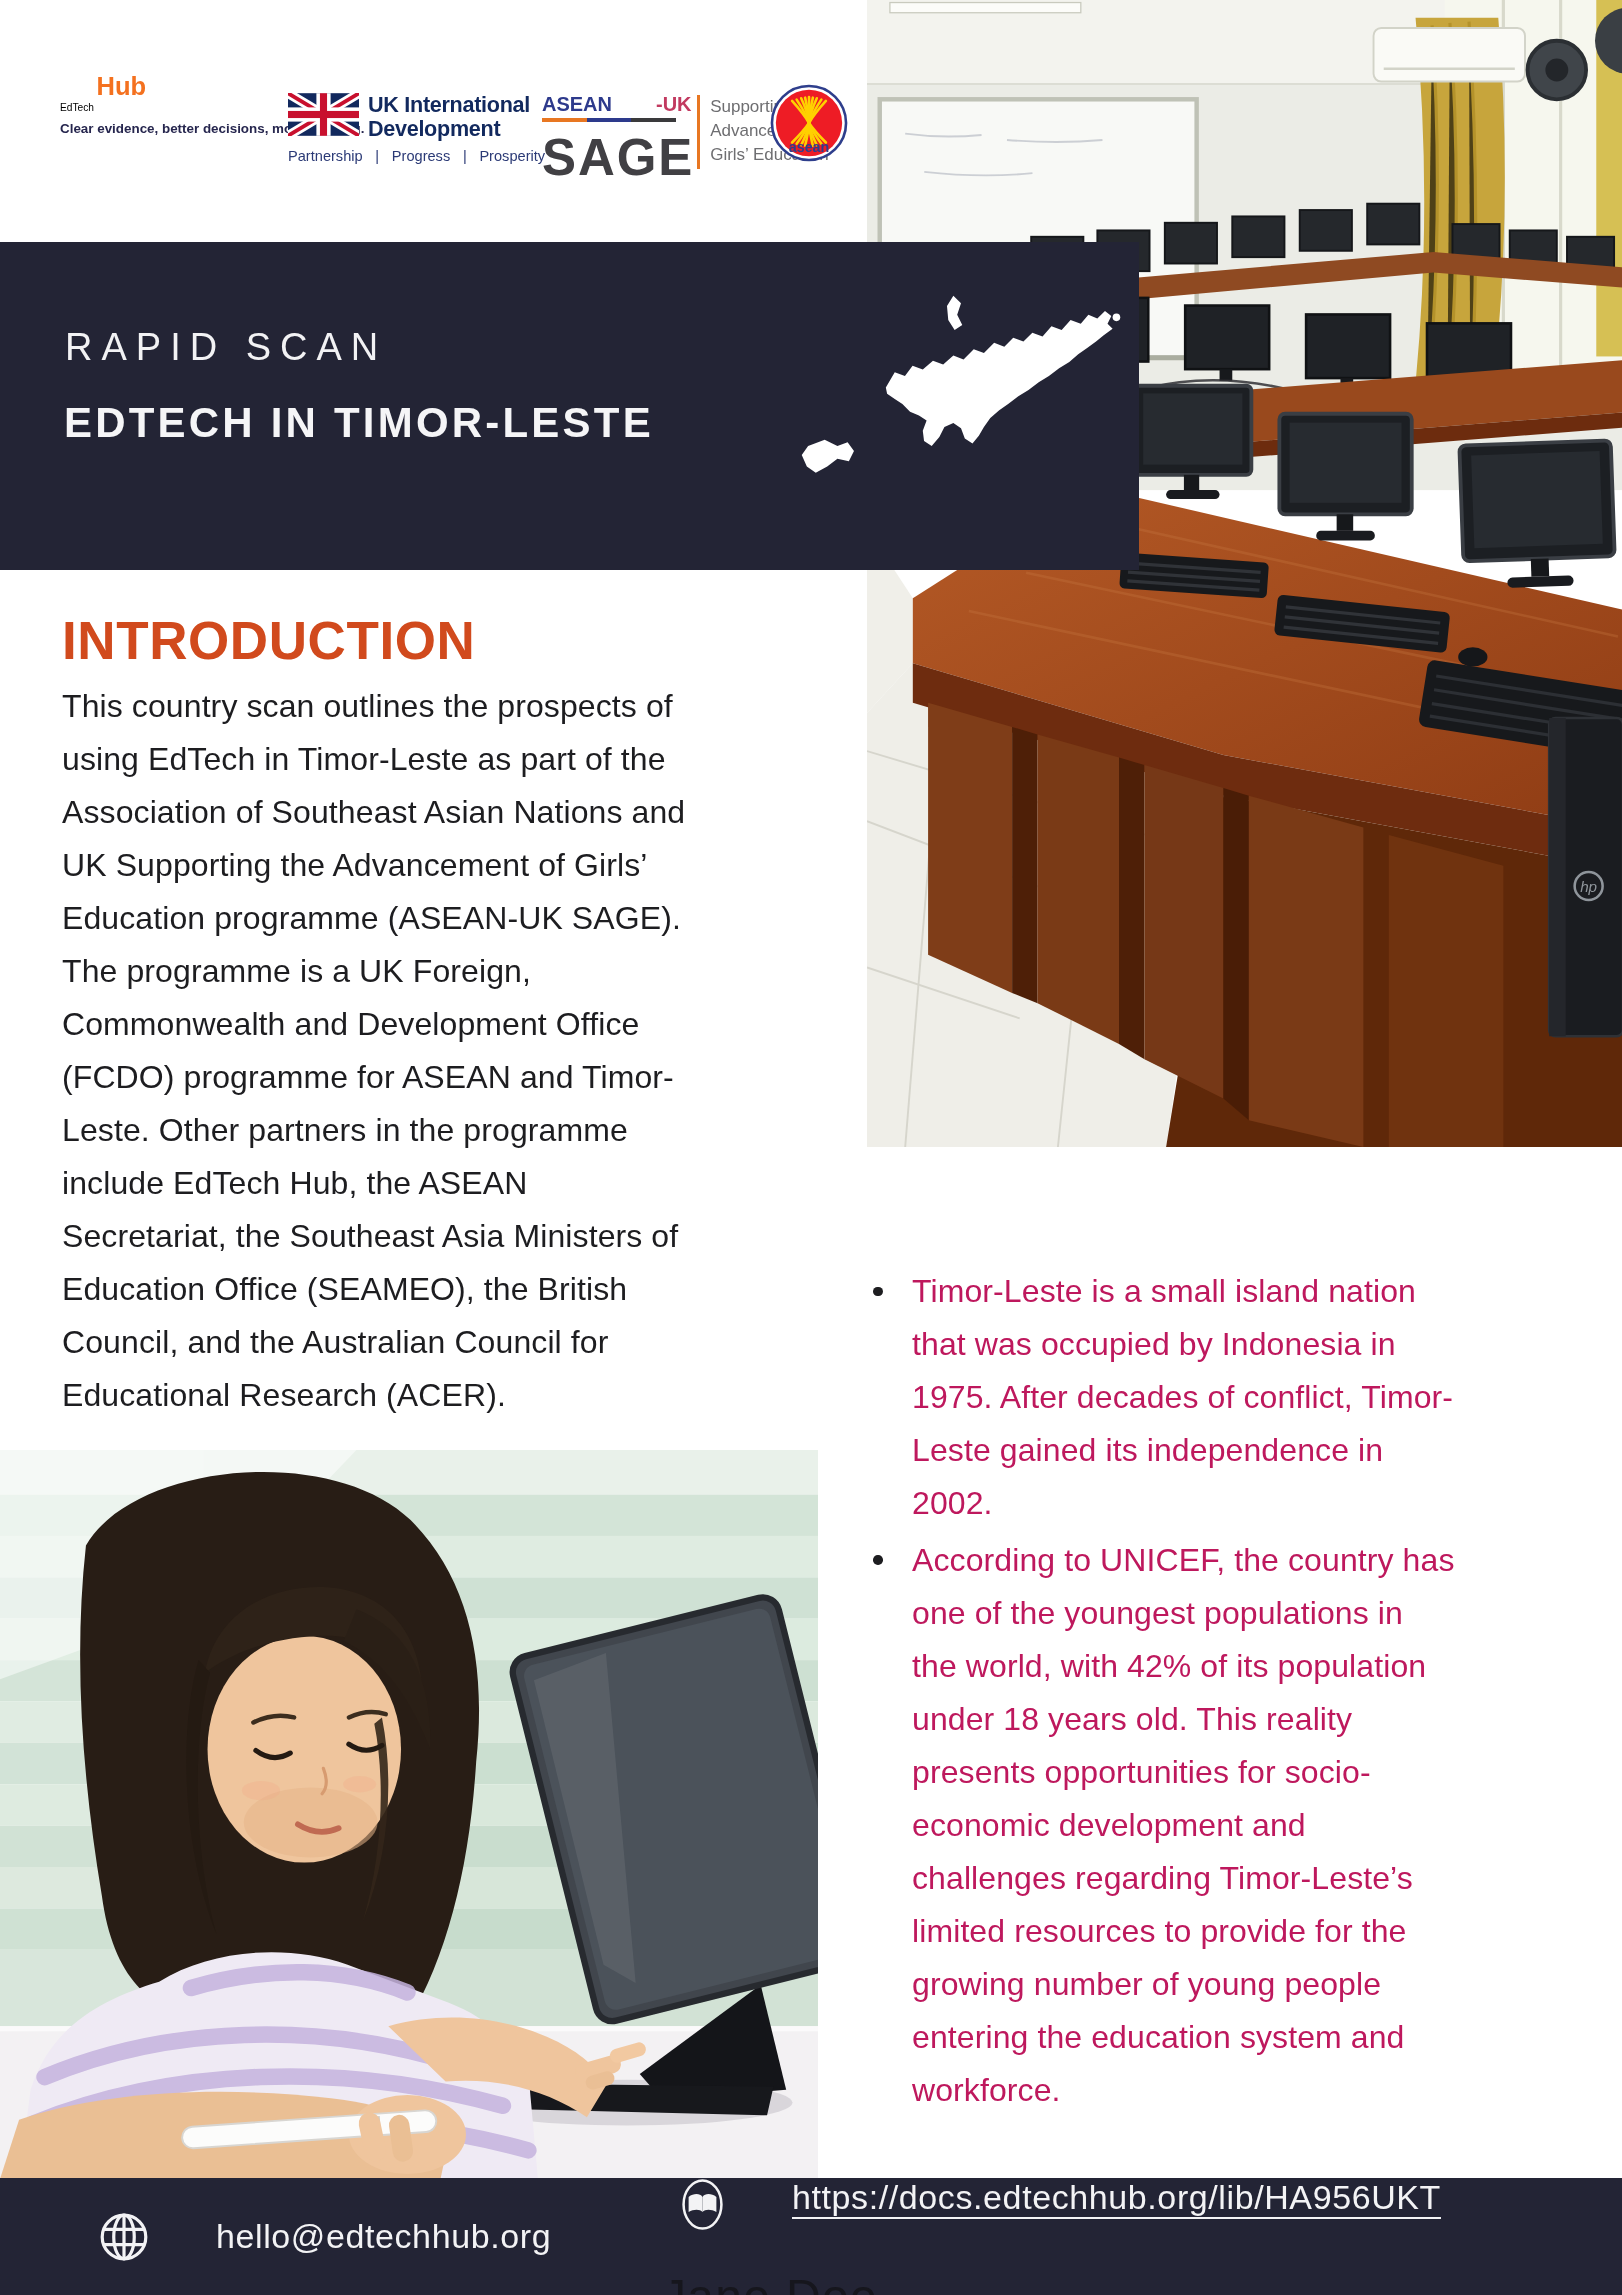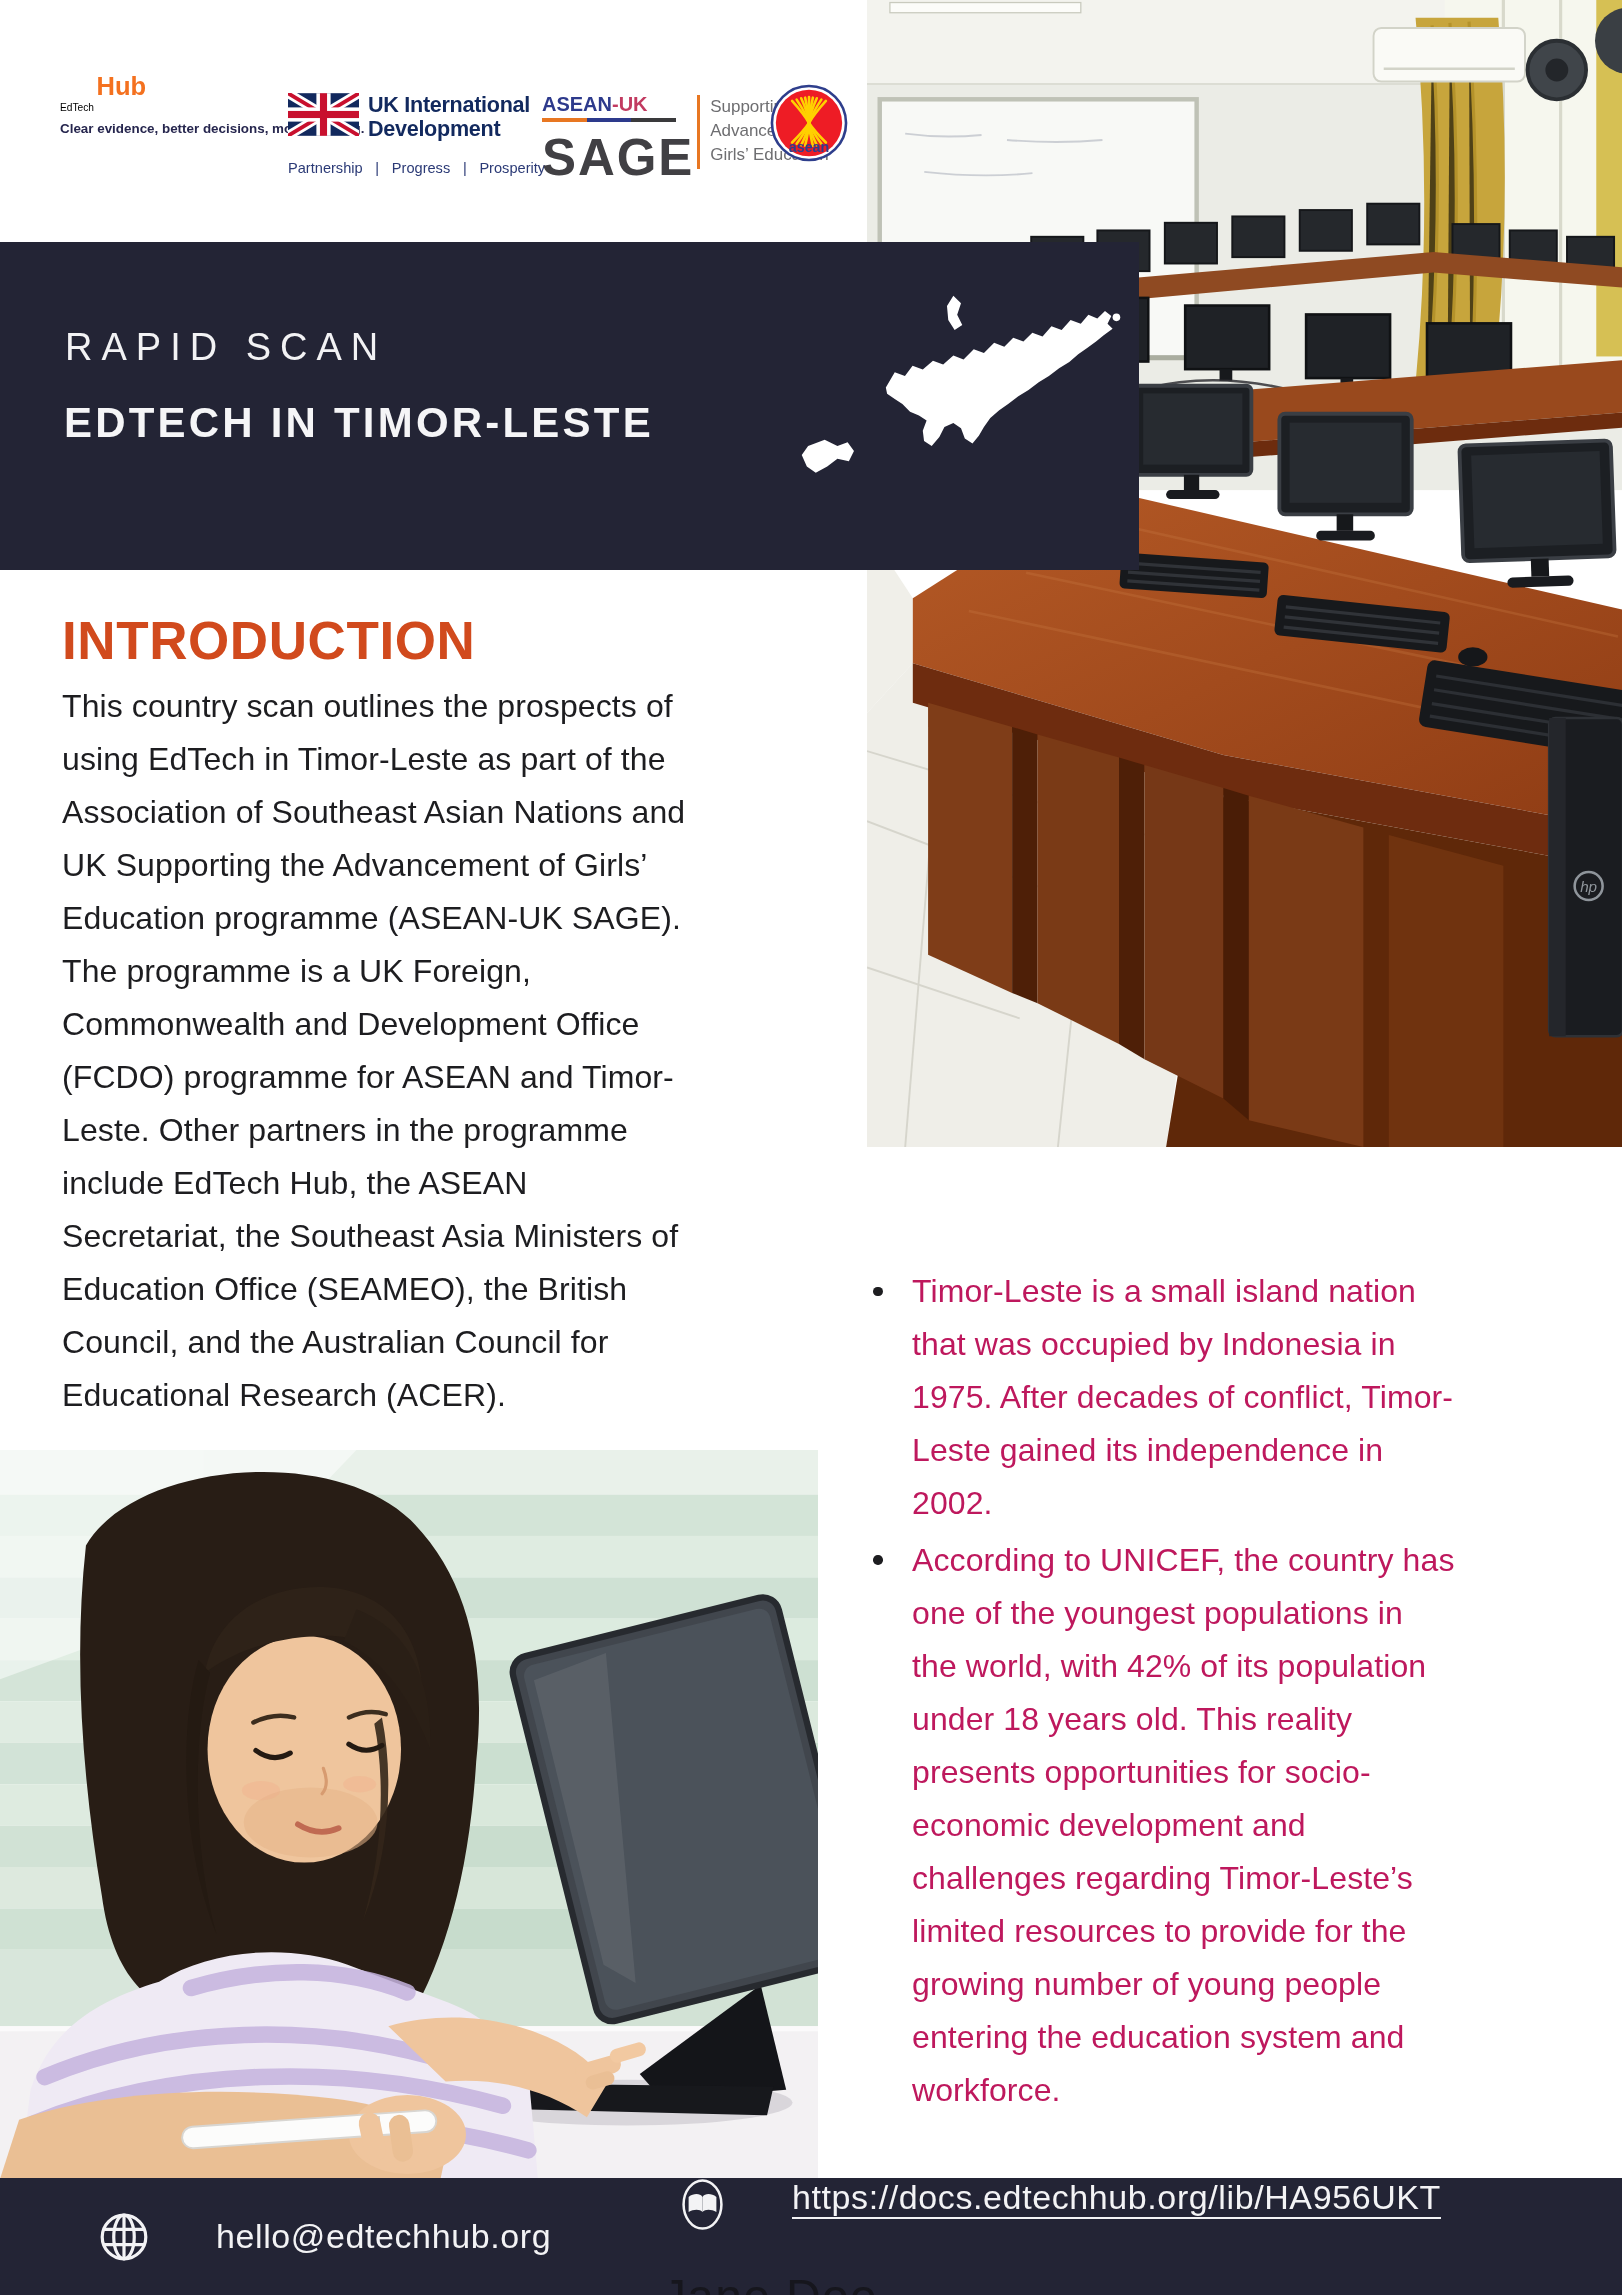--- a/index.html
+++ b/index.html
@@ -9,28 +9,28 @@
   
   .brandbar{position:absolute;left:0;top:0;width:1341px;height:242px;background:#fff;}
   .edtech-logo{position:absolute;left:60px;top:90px;}
   .edtech-word{line-height:1;white-space:nowrap;}
   .edtech-sup{font-size:25.5px;font-weight:700;color:#f4711f;position:relative;top:-16.5px;left:2.5px;}
   .edtech-tagline{margin-top:5.1px;font-size:13.4px;font-weight:700;color:#26264e;}
 
   .ukdev-logo{position:absolute;left:288px;top:93px;width:305px;}
   .ukdev-row{display:flex;align-items:flex-start;gap:9px;}
   .ukdev-name{font-size:21.6px;font-weight:700;color:#12295e;line-height:23.5px;letter-spacing:-0.3px;}
-  .ukdev-motto{margin-top:20px;display:flex;gap:12.7px;font-size:14.6px;color:#2b3a76;align-items:center;}
+  .ukdev-motto{margin-top:8px;display:flex;gap:12.7px;font-size:14.6px;color:#2b3a76;align-items:center;}
   .ukdev-motto .pipe{color:#2b3a76;}
 
   .sage-logo{position:absolute;left:542px;top:94px;display:flex;align-items:flex-start;}
   .sage-left{width:151px;}
   .sage-top{font-size:20px;font-weight:800;letter-spacing:0;line-height:1;white-space:nowrap;}
   .sage-blue{color:#2d3a8c;}
-  .sage-red{color:#c23a60;}
+  .sage-red{color:#c23a60;padding-left:44px;}
   .sage-bar{margin-top:3.8px;width:134px;height:4.5px;display:flex;}
   .sage-bar i{display:block;height:100%;}
   .sage-bar .s1{width:45px;background:#e87722;}
   .sage-bar .s2{width:45px;background:#2d3a8c;}
   .sage-bar .s3{width:45px;background:#3a3a3c;}
   .sage-acronym{margin-top:10px;font-size:51px;font-weight:800;color:#414044;letter-spacing:1.9px;line-height:1;}
   .sage-rule{width:3.2px;height:74px;background:#e87722;margin:1.3px 10.2px 0 3.8px;}
   .sage-desc{font-size:17px;color:#6e6e71;line-height:24px;padding-top:1.3px;}
 
   .asean-emblem{position:absolute;left:770px;top:84px;width:78px;height:78px;}

